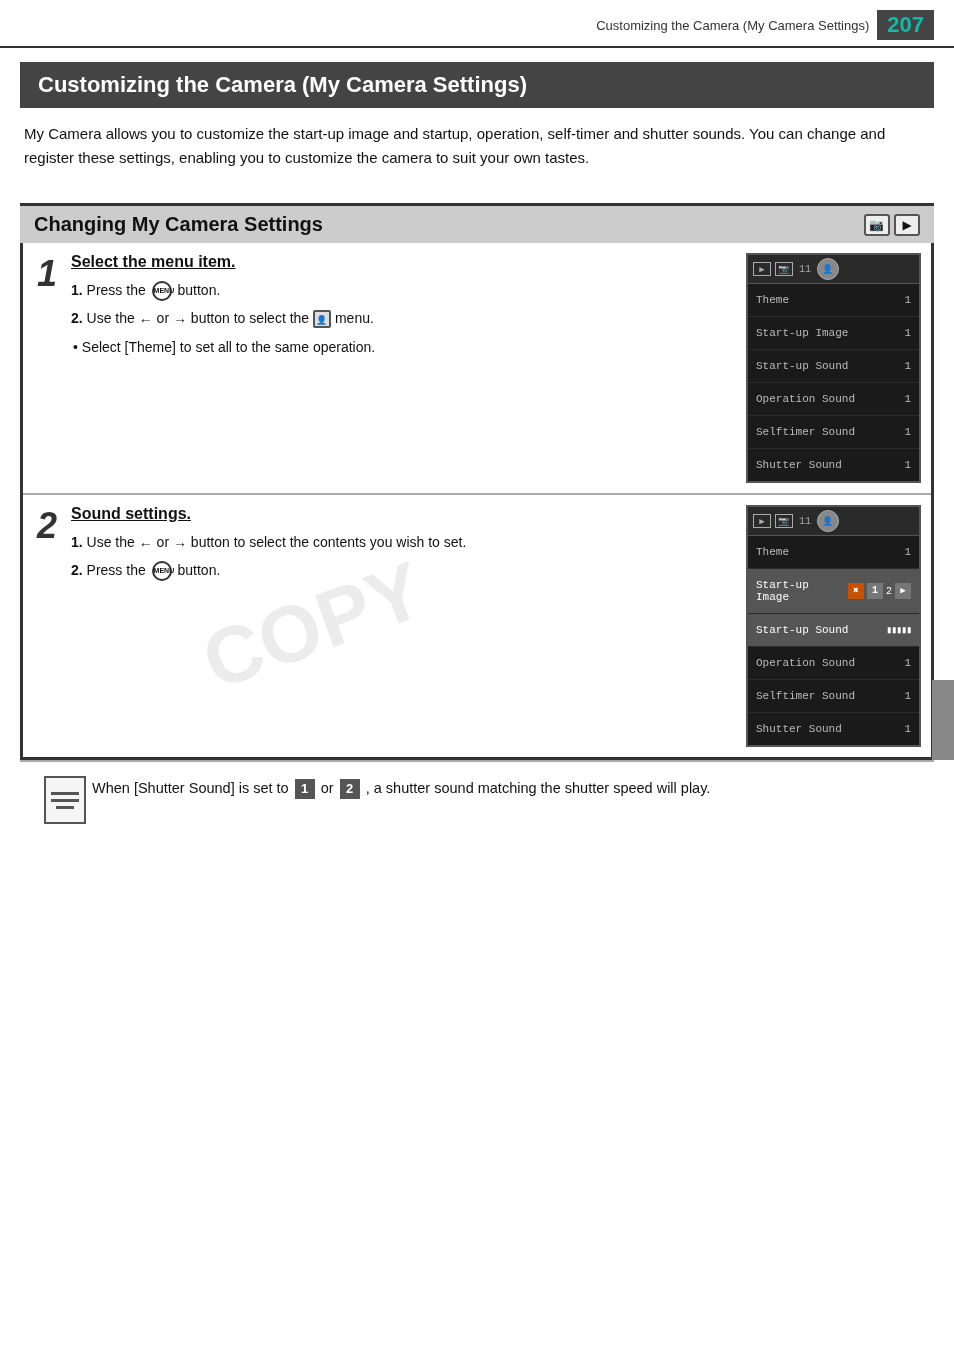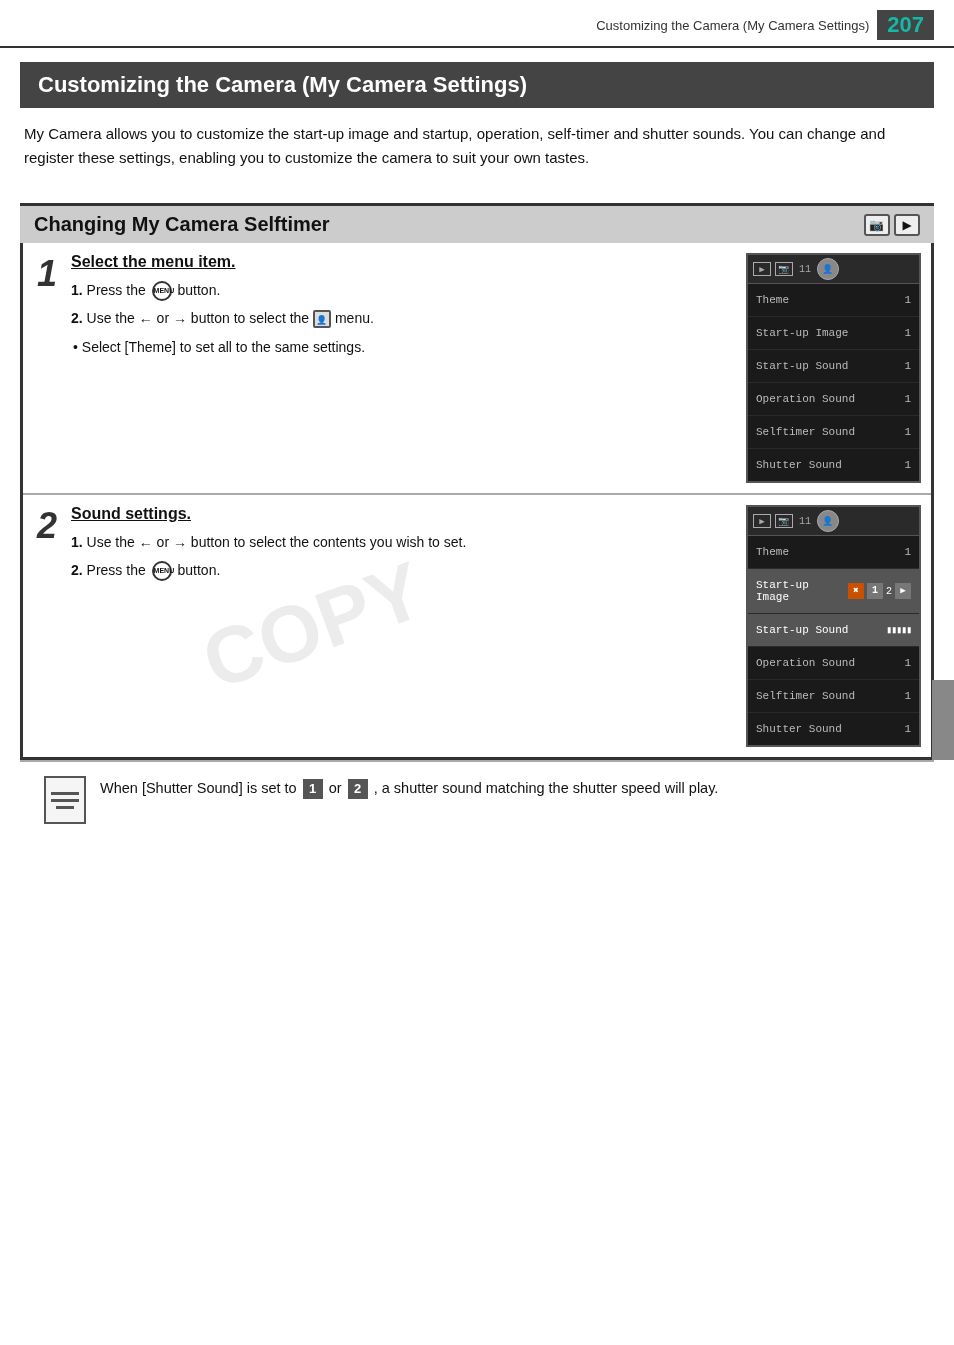--- a/index.html
+++ b/index.html
@@ -203,21 +203,21 @@
       font-weight: bold;
       vertical-align: middle;
       margin: 0 2px;
     }
 
     
     .note-box {
       display: flex;
       align-items: flex-start;
       padding: 14px 24px;
-      gap: 14px;
+      gap: 6px;
       border-top: 2px solid #aaa;
       margin: 0 20px;
     }
     .note-icon {
       min-width: 42px;
       width: 42px;
       height: 48px;
       border: 2px solid #555;
       display: flex;
       flex-direction: column;
@@ -306,21 +306,21 @@
 <div class="page-header">
   <span class="page-header-text">Customizing the Camera (My Camera Settings)</span>
   <span class="page-number">207</span>
 </div>
 
 <div class="main-title">Customizing the Camera (My Camera Settings)</div>
 
 <p class="intro-text">My Camera allows you to customize the start-up image and startup, operation, self-timer and shutter sounds. You can change and register these settings, enabling you to customize the camera to suit your own tastes.</p>
 
 <div class="section-header">
-  <span class="section-title">Changing My Camera Selftimer</span>
+  <span class="section-title">Changing My Camera Settings</span>
   <div class="section-icons">
     <div class="icon-box">📷</div>
     <div class="icon-box">▶</div>
   </div>
 </div>
 
 <div class="steps-container">
 
   <div class="step-row">
     <div class="step-number">1</div>
@@ -331,21 +331,21 @@
           <div class="step-instruction">
             <strong>1.</strong> Press the
             <span class="menu-btn" style="font-size:7px;">MENU</span>
             button.
           </div>
           <div class="step-instruction">
             <strong>2.</strong> Use the ← <span>or</span> → button to select the
             <span style="display:inline-block; width:18px; height:18px; border:2px solid #555; background:#ddd; text-align:center; line-height:16px; font-size:9px; vertical-align:middle; border-radius:2px;">👤</span>
             menu.
           </div>
-          <div class="step-note">• Select [Theme] to set all to the same settings.</div>
+          <div class="step-note">• Select [Theme] to set all to the same operation.</div>
         </div>
 
         <div class="step-image">
           <div class="camera-menu">
             <div class="camera-menu-header">
               <div class="cam-icon">▶</div>
               <div class="cam-icon">📷</div>
               <div style="font-size:10px; color:#aaa; padding: 0 2px;">11</div>
               <div class="cam-icon cam-icon-active" style="border-radius:50%; width:22px; height:22px; border-radius:50%;">👤</div>
             </div>

